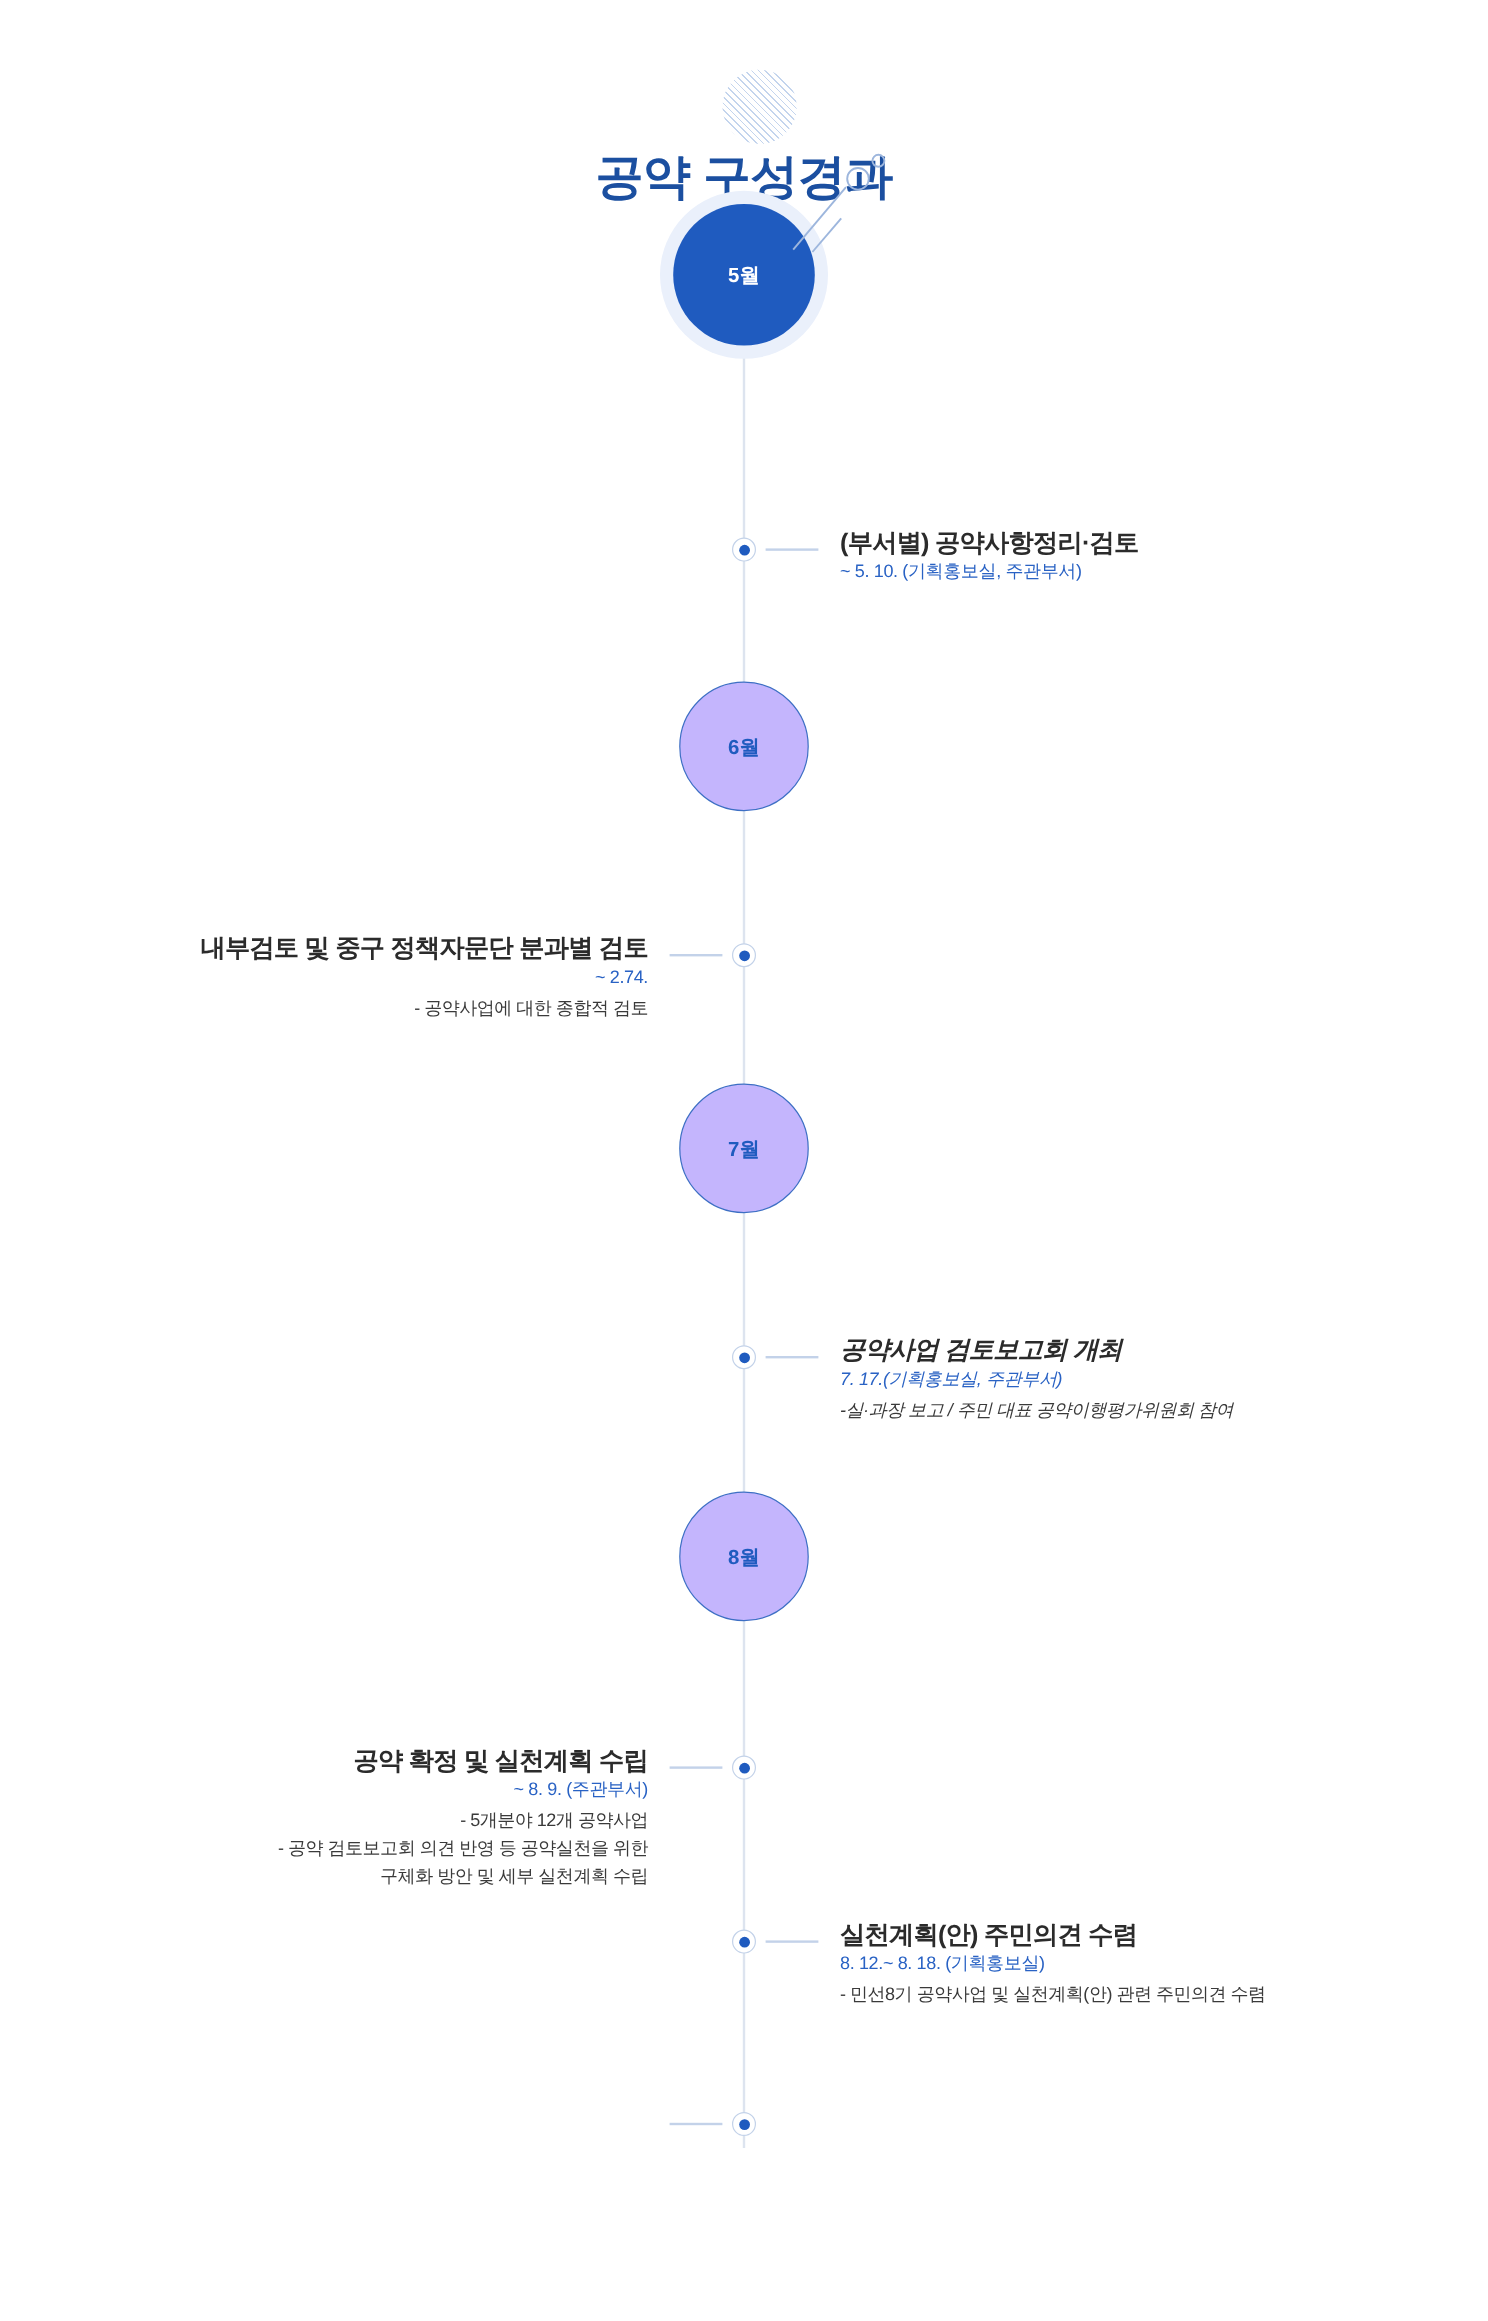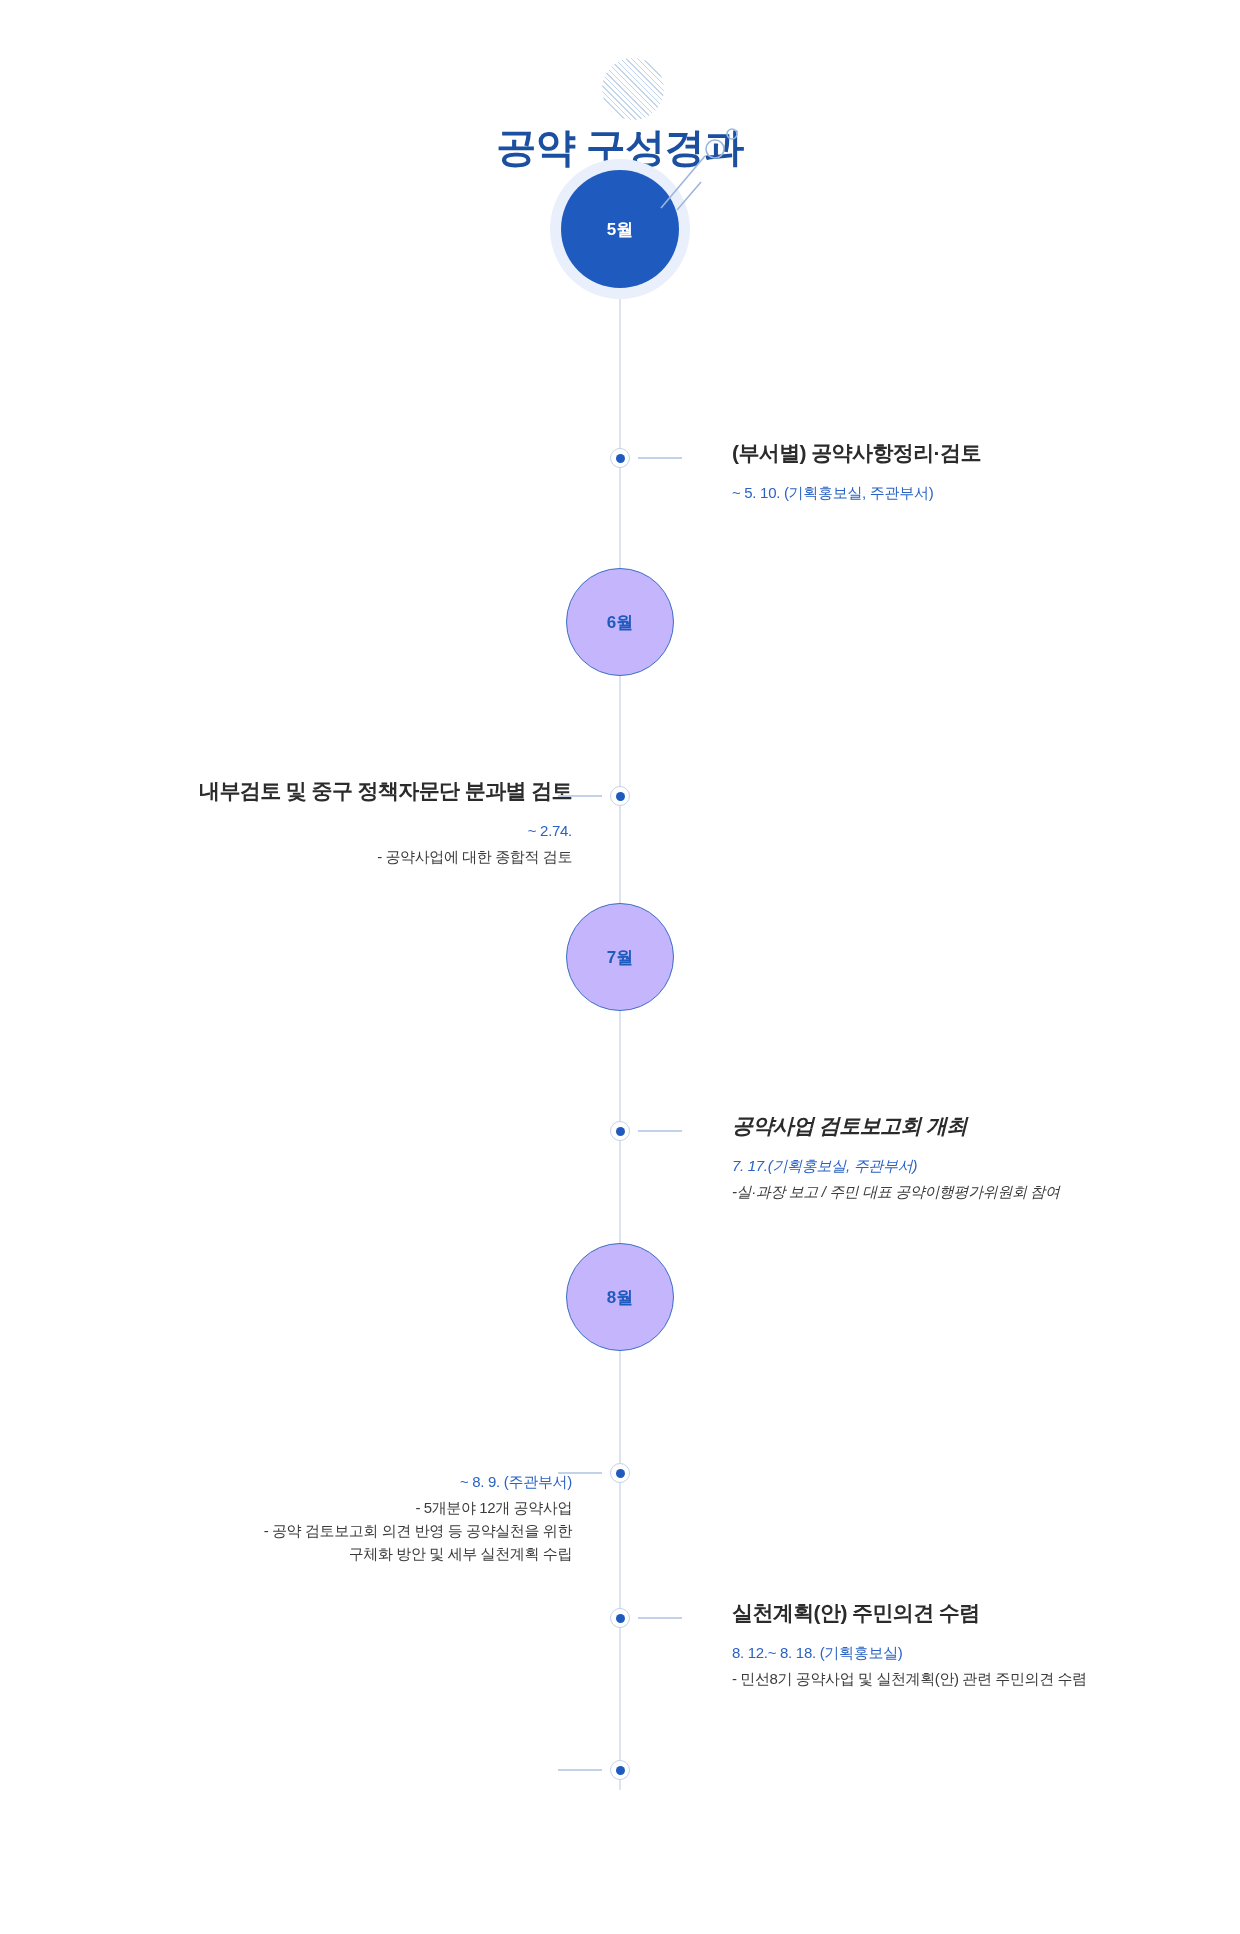--- a/index.html
+++ b/index.html
@@ -115,21 +115,20 @@
   .milestone {
     position: absolute;
     left: 0;
     width: 1240px;
     z-index: 2;
   }
   .ms-row {
     position: relative;
     display: flex;
     align-items: flex-end;
-    padding-left: 32px;
   }
 
   
   .node {
     position: absolute;
     left: 620px;
     top: 8px;
     transform: translateX(-50%);
     width: 20px;
     height: 20px;
@@ -174,21 +173,20 @@
 
   .ms-title {
     font-size: 21px;
     font-weight: 700;
     color: #2b2b2b;
     letter-spacing: -0.6px;
     line-height: 1.25;
     white-space: nowrap;
   }
   .ms-date {
-    margin-top: 16px;
     font-size: 15px;
     font-weight: 500;
     color: #2962c4;
     letter-spacing: -0.3px;
     line-height: 1.5;
   }
   .ms-desc {
     margin-top: 2px;
     font-size: 15px;
     color: #3a3a3a;
@@ -268,20 +266,21 @@
         </div>
       </div>
     </div>
   </div>
 
   <div class="milestone left" style="top:1455px;">
     <div class="ms-row">
       <div class="node"></div>
       <div class="connector"></div>
       <div class="ms-body">
+        <div class="ms-title">공약 확정 및 실천계획 수립</div>
         <div class="ms-date">~ 8. 9. (주관부서)</div>
         <div class="ms-desc">
           <div>- 5개분야 12개 공약사업</div>
           <div>- 공약 검토보고회 의견 반영 등 공약실천을 위한</div>
           <div>구체화 방안 및 세부 실천계획 수립</div>
         </div>
       </div>
     </div>
   </div>
 

